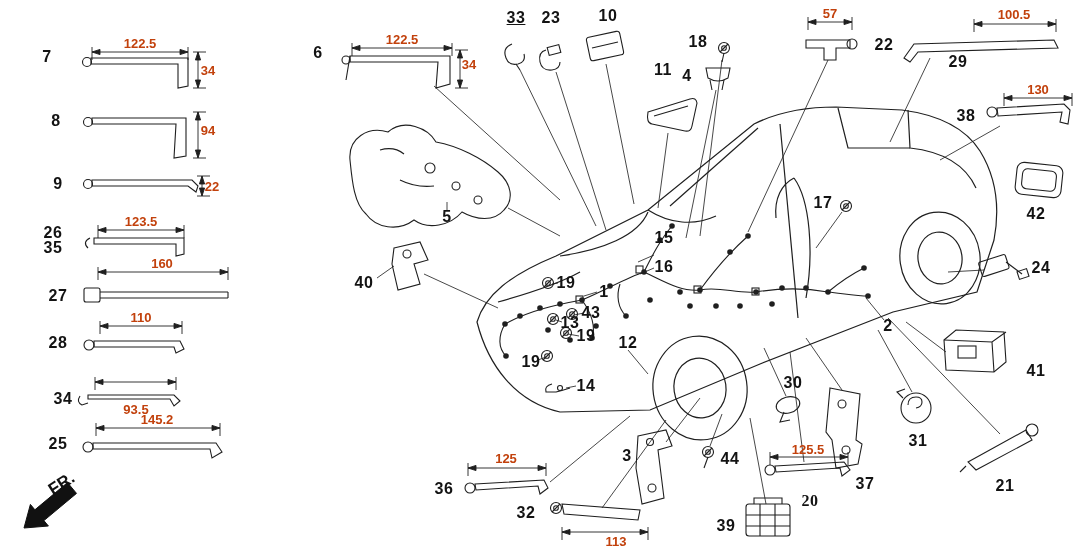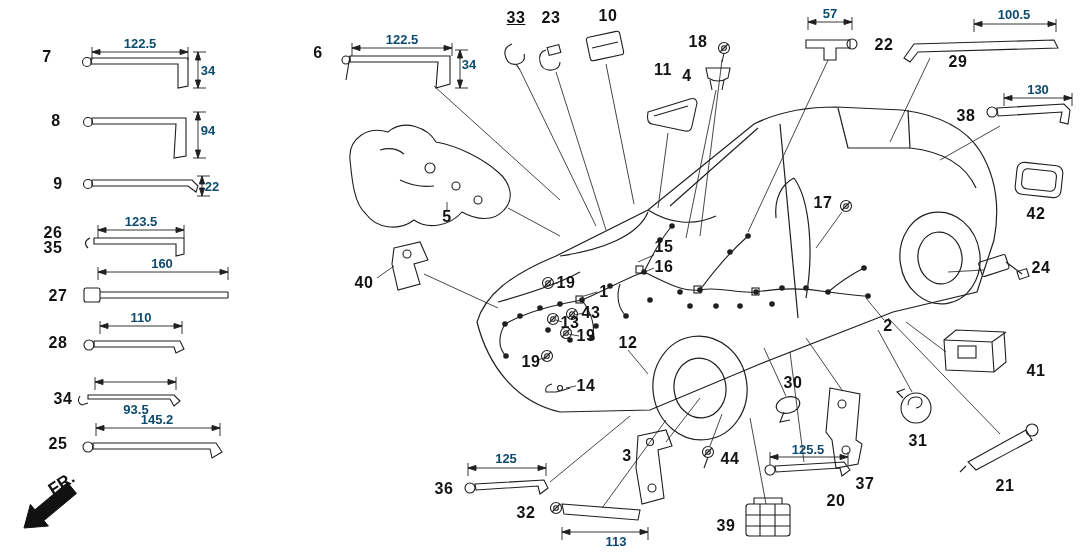--- a/index.html
+++ b/index.html
@@ -8,21 +8,21 @@
     font-family:"Liberation Sans",sans-serif;color:#141414;overflow:hidden;
   }
   .stage svg{position:absolute;left:0;top:0;}
   #label-layer{position:absolute;left:0;top:0;width:100%;height:100%;pointer-events:none;}
   .callout{
     position:absolute;transform:translate(-50%,-50%);
     font-size:16px;font-weight:bold;color:#131313;letter-spacing:0.5px;white-space:nowrap;
   }
   .dim-label{
     position:absolute;transform:translate(-50%,-50%);
-    font-size:13px;font-weight:bold;color:#0c4a6e;white-space:nowrap;
+    font-size:13px;font-weight:bold;color:#c2410c;white-space:nowrap;
   }
   .fr-wrap{position:absolute;left:14px;top:466px;width:96px;height:84px;}
   .fr-text{
     position:absolute;left:34px;top:8px;transform:rotate(-33deg);
     font-size:17px;font-weight:bold;color:#111;
   }
 </style>
 </head>
 <body>
 
@@ -458,25 +458,25 @@
       <div class="callout" style="left: 958px; top: 62px;">29</div>
       <div class="callout" style="left: 966px; top: 116px;">38</div>
       <div class="callout" style="left: 1036px; top: 214px;">42</div>
       <div class="callout" style="left: 823px; top: 203px;">17</div>
       <div class="callout" style="left: 1041px; top: 268px;">24</div>
       <div class="callout" style="left: 888px; top: 326px;">2</div>
       <div class="callout" style="left: 1036px; top: 351px; margin-top: 20px;">41</div>
       <div class="callout" style="left: 918px; top: 441px;">31</div>
       <div class="callout" style="left: 793px; top: 383px;">30</div>
       <div class="callout" style="left: 865px; top: 484px;">37</div>
-      <div class="callout" style="left: 836px; top: 501px;">20</div>
+      <div class="callout" style="left: 810px; top: 501px; font-family: Liberation Serif, serif;">20</div>
       <div class="callout" style="left: 1005px; top: 486px;">21</div>
       <div class="callout" style="left: 447px; top: 217px;">5</div>
       <div class="callout" style="left: 364px; top: 283px;">40</div>
-      <div class="callout" style="left: 664px; top: 247px;">15</div>
+      <div class="callout" style="left: 664px; top: 238px;">15</div>
       <div class="callout" style="left: 664px; top: 267px;">16</div>
       <div class="callout" style="left: 566px; top: 283px;">19</div>
       <div class="callout" style="left: 604px; top: 292px;">1</div>
       <div class="callout" style="left: 591px; top: 313px;">43</div>
       <div class="callout" style="left: 570px; top: 323px;">13</div>
       <div class="callout" style="left: 586px; top: 336px;">19</div>
       <div class="callout" style="left: 531px; top: 362px;">19</div>
       <div class="callout" style="left: 628px; top: 343px;">12</div>
       <div class="callout" style="left: 586px; top: 386px;">14</div>
       <div class="callout" style="left: 444px; top: 489px;">36</div>

